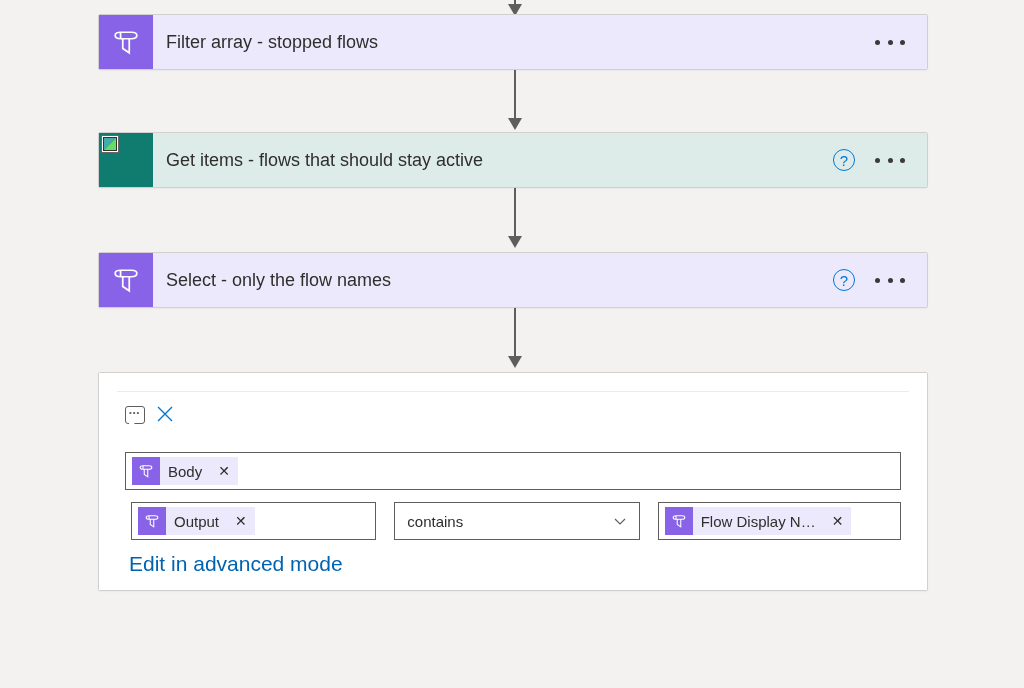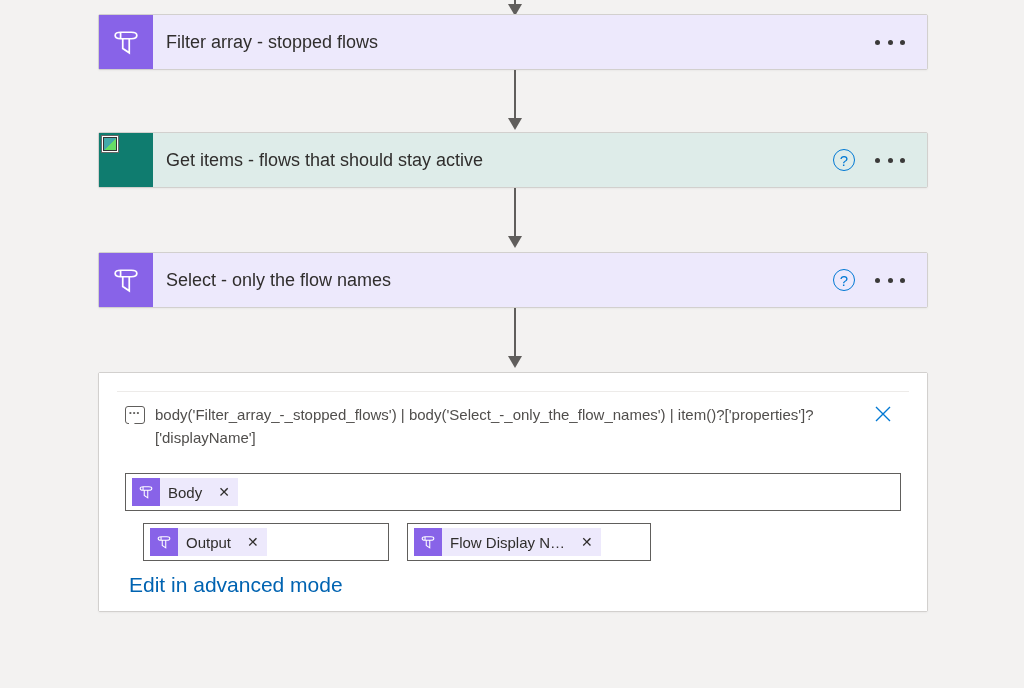--- a/index.html
+++ b/index.html
@@ -184,21 +184,21 @@
   }
   .token .token-x {
     padding:0 8px;
     cursor:pointer;
     font-size:14px;
     color:#302E2D;
   }
   .cond-row {
     display:flex;
     gap:18px;
-    margin: 0 8px 12px 26px;
+    margin: 0 8px 12px 14px;
   }
   .cond-row .input-box { margin:0; flex:unset; }
   .input-left { width:246px; }
   .select-mid {
     width:246px;
     border:1px solid #605E5C;
     height:38px;
     display:flex;align-items:center;
     padding:0 12px;
     color:#302E2D;
@@ -295,21 +295,20 @@
 
   <div class="arrow" style="top:308px;">
     <div class="arrow-line" style="height:48px;"></div>
     <div class="arrow-head"></div>
   </div>
 
   <div class="action-card" style="top:372px;">
     <div class="card-body">
       <div class="peek-row">
         <div class="peek-icon"></div>
-        <div class="peek-text">body('Filter_array_-_stopped_flows') | body('Select_-_only_the_flow_names') | item()?['properties']?['displayName']</div>
         <div class="peek-close">
           <svg width="20" height="20" viewBox="0 0 20 20">
               <path d="M3 3 L17 17 M17 3 L3 17" stroke="#0078D4" stroke-width="1.4" fill="none"></path>
             </svg>
         </div>
       </div>
 
       <div class="input-box">
         <span class="token">
           <span class="token-icon">
@@ -327,20 +326,26 @@
           <span class="token">
             <span class="token-icon">
                 <svg viewBox="0 0 24 24">
                   <path fill="none" stroke="#fff" stroke-width="1.8" d="M7 3 C4 3 2 4 2 6 C2 8 4 9 7 9 M7 3 L7 9 M7 3 L17 3 C20 3 22 4 22 6 C22 8 20 9 17 9 L7 9 M9 9 L9 18 L15 22 L15 9"></path>
                 </svg>
               </span>
             <span class="token-label">Output</span>
             <span class="token-x">✕</span>
           </span>
         </div>
+        <div class="select-mid">
+          <span>contains</span>
+          <svg class="chevron" viewBox="0 0 14 14">
+              <path d="M2 5 L7 10 L12 5" fill="none" stroke="#605E5C" stroke-width="1.2"></path>
+            </svg>
+        </div>
         <div class="input-box input-right">
           <span class="token">
             <span class="token-icon">
                 <svg viewBox="0 0 24 24">
                   <path fill="none" stroke="#fff" stroke-width="1.8" d="M7 3 C4 3 2 4 2 6 C2 8 4 9 7 9 M7 3 L7 9 M7 3 L17 3 C20 3 22 4 22 6 C22 8 20 9 17 9 L7 9 M9 9 L9 18 L15 22 L15 9"></path>
                 </svg>
               </span>
             <span class="token-label">Flow Display N…</span>
             <span class="token-x">✕</span>
           </span>

